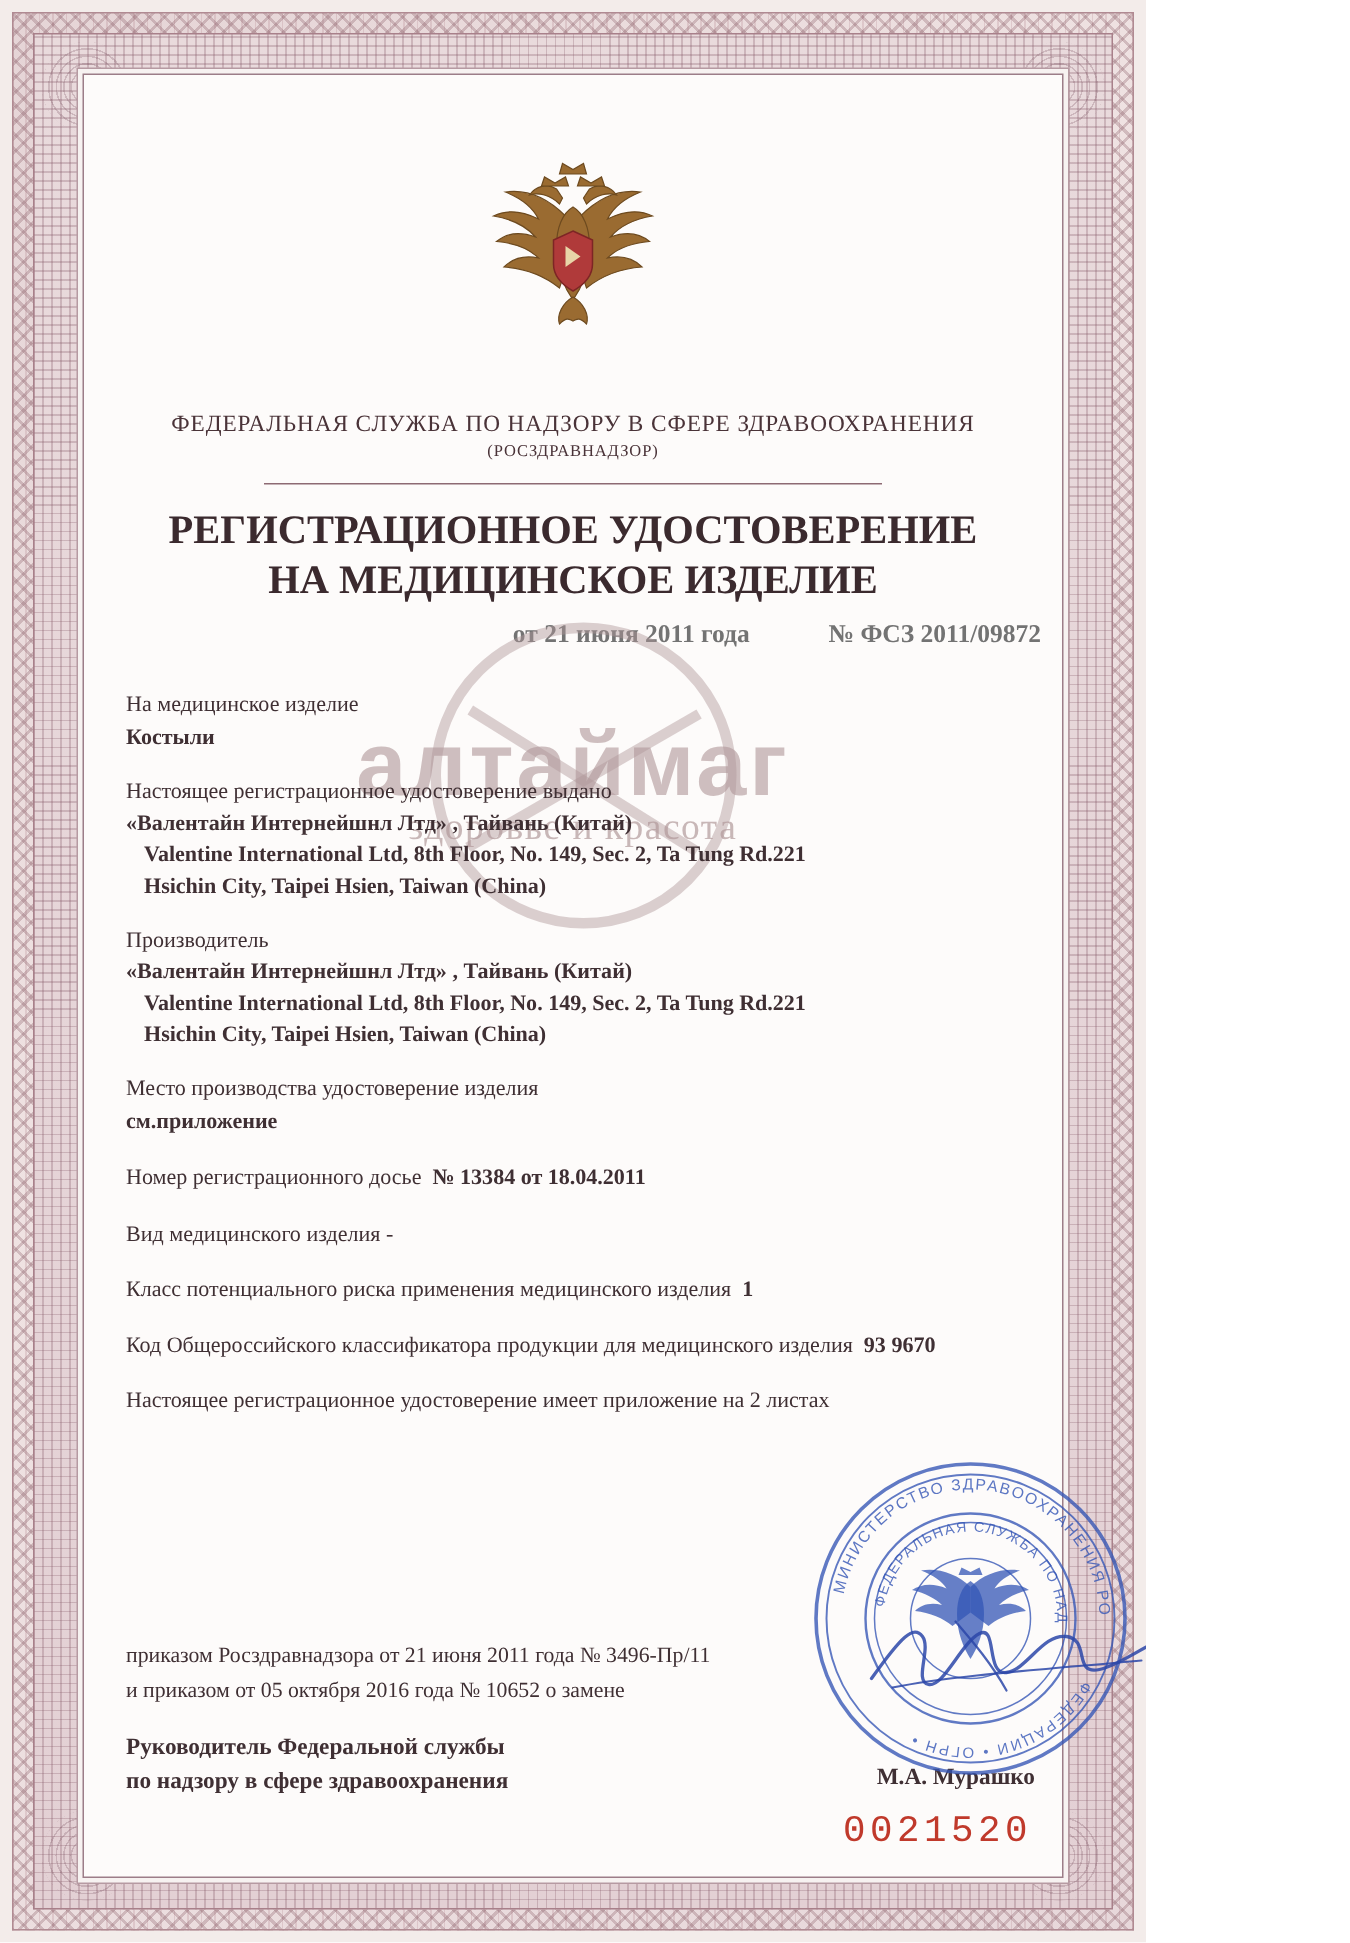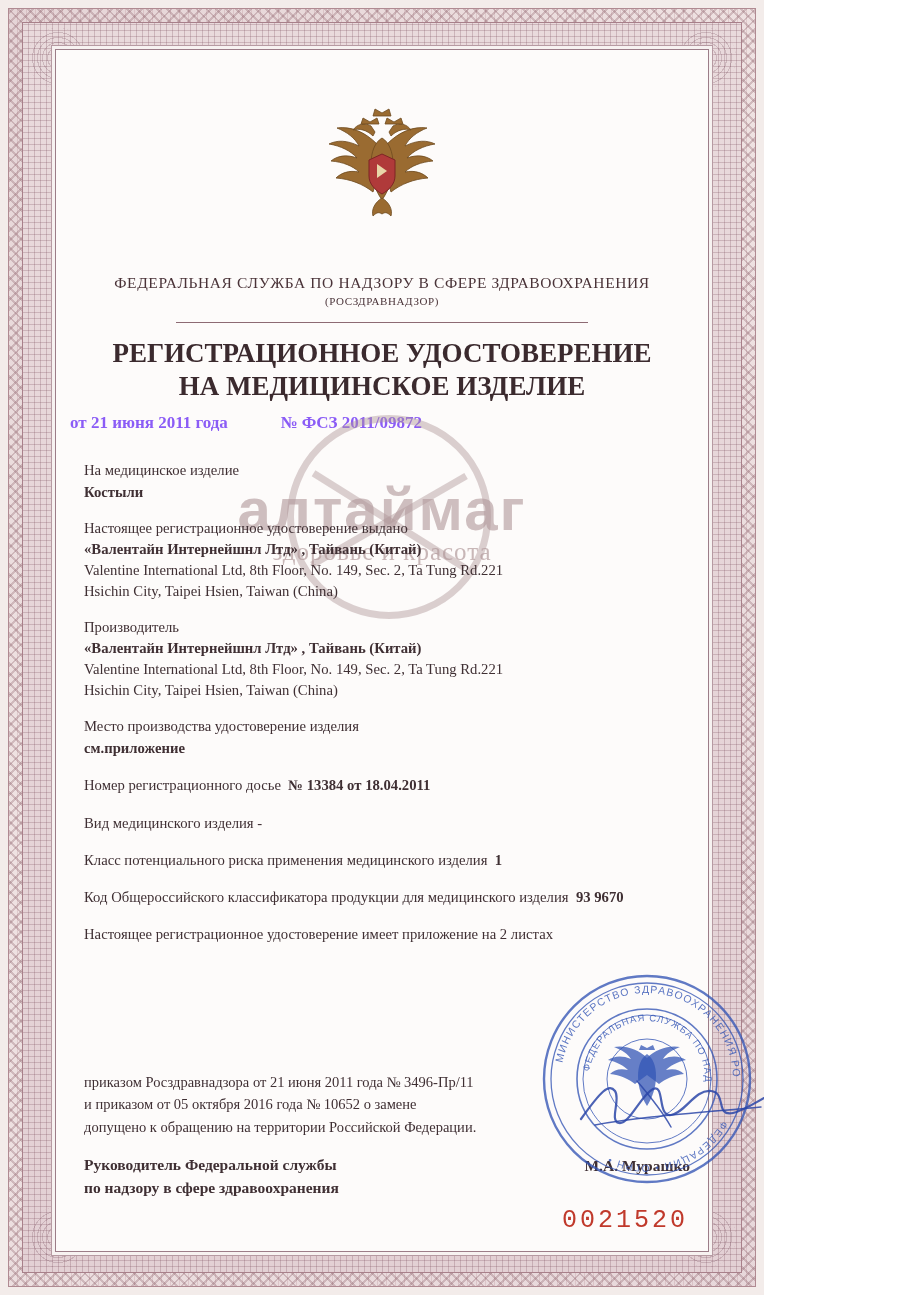--- a/index.html
+++ b/index.html
@@ -91,39 +91,39 @@
   }
 
   .title {
     text-align: center;
     font-weight: bold;
     font-size: 27px;
     line-height: 1.22;
     color: #3b2a2e;
   }
   .dateline {
-    text-align: left;
+    text-align: right;
     font-weight: bold;
     font-size: 17px;
     margin-top: 10px;
-    color: #8b5cf6;
+    color: #737373;
   }
   .dateline .gap { display: inline-block; width: 44px; }
 
   .body {
     margin: 26px 4px 0 14px;
     font-size: 14.7px;
     line-height: 1.5;
     position: relative;
     z-index: 3;
   }
   .blk { margin-bottom: 15px; }
   .lbl { color: #3f2f33; }
   .val { font-weight: bold; }
-  .valen { font-weight: normal; font-family: "Liberation Serif", serif; }
+  .valen { font-weight: bold; font-family: "Liberation Serif", serif; margin-left: 12px; }
   .tight { line-height: 1.42; }
 
   
   .watermark {
     position: absolute;
     left: 0; right: 0; top: 415px;
     text-align: center;
     z-index: 2;
     pointer-events: none;
   }
@@ -164,21 +164,21 @@
   .footer {
     position: absolute;
     left: 14px; right: 4px; bottom: 40px;
     font-size: 14.5px;
     line-height: 1.55;
     z-index: 4;
   }
   .footer .orderlines { margin-bottom: 16px; }
   .signrow {
     display: flex;
-    align-items: flex-start;
+    align-items: flex-end;
     justify-content: space-between;
     margin-top: 6px;
   }
   .signrow .post {
     font-weight: bold;
     font-size: 15.5px;
     line-height: 1.45;
   }
   .signrow .name {
     font-weight: bold;
@@ -332,21 +332,20 @@
       <div class="blk">
         <span class="lbl">Настоящее регистрационное удостоверение имеет приложение на 2 листах</span>
       </div>
 
     </div>
 
     <div class="footer">
       <div class="orderlines">
         <div>приказом Росздравнадзора от 21 июня 2011 года № 3496-Пр/11</div>
         <div>и приказом от 05 октября 2016 года № 10652 о замене</div>
-        <div>допущено к обращению на территории Российской Федерации.</div>
       </div>
 
       <div class="signrow">
         <div class="post">
           <div>Руководитель Федеральной службы</div>
           <div>по надзору в сфере здравоохранения</div>
         </div>
         <div class="name">М.А. Мурашко</div>
       </div>
     </div>

